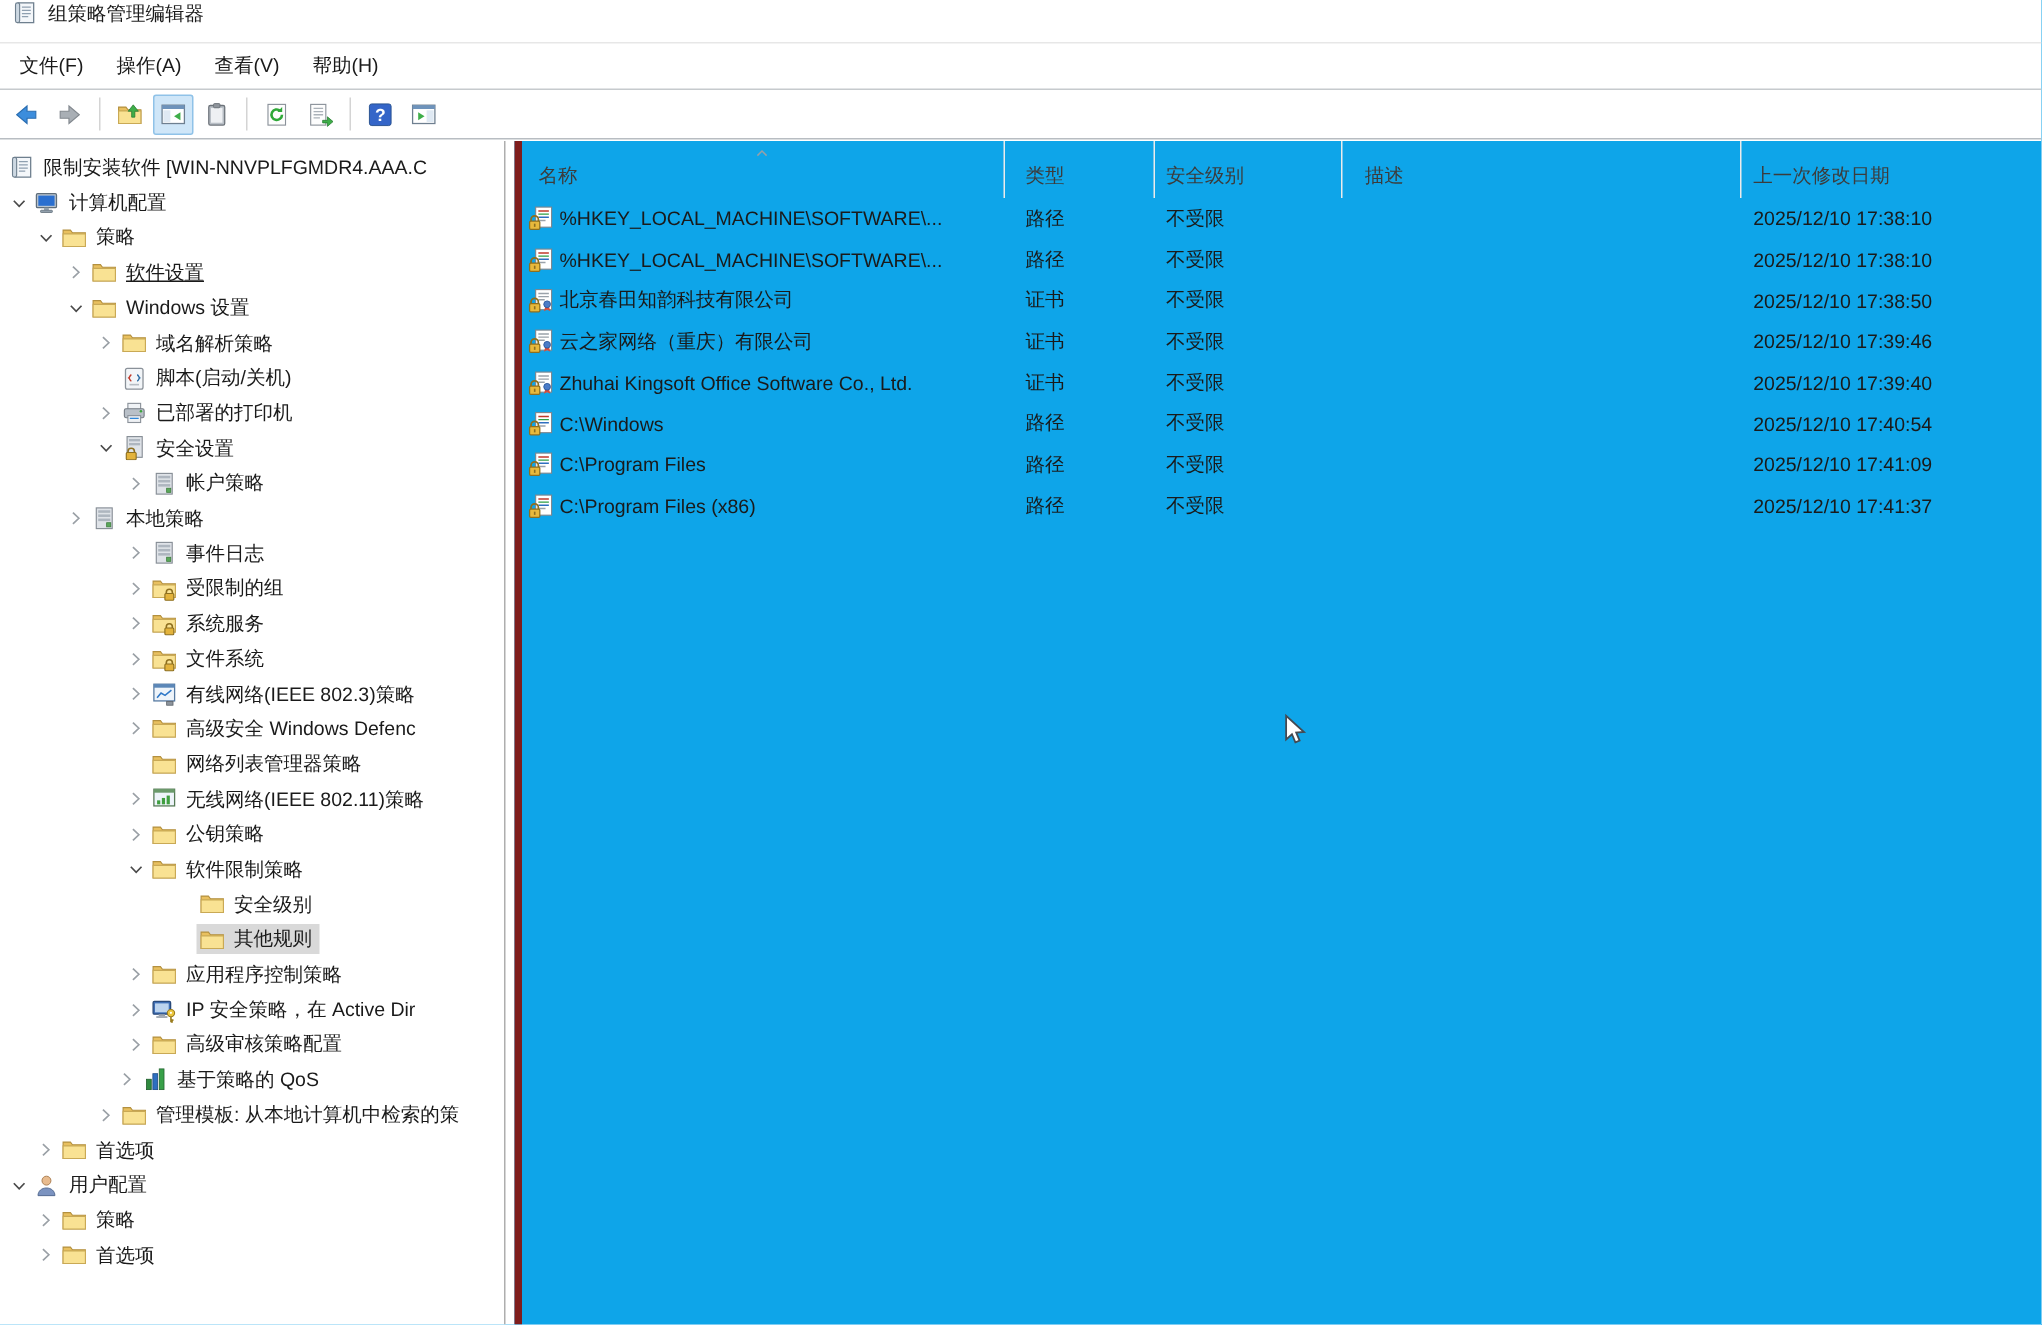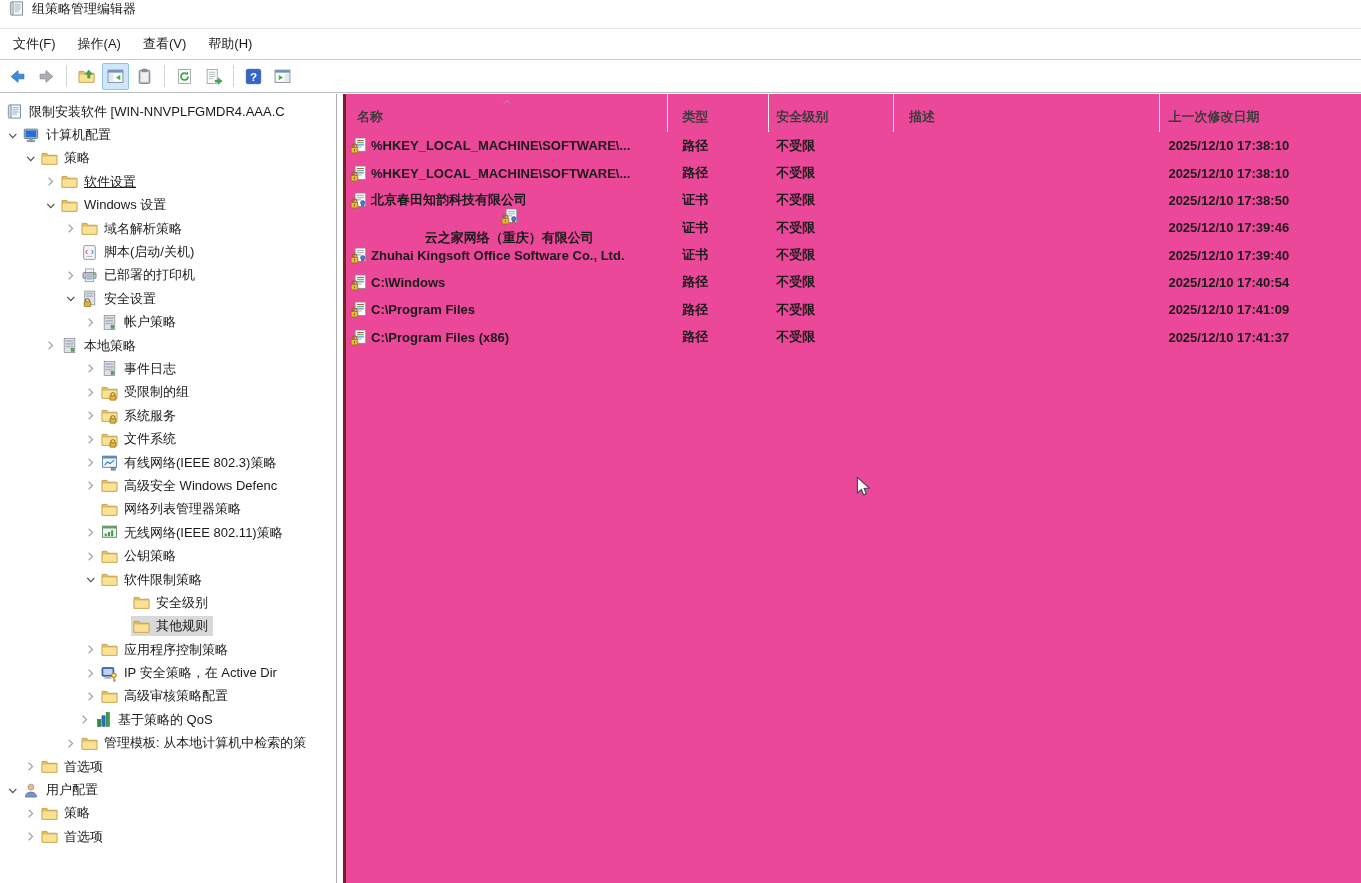--- a/index.html
+++ b/index.html
@@ -25,21 +25,21 @@
   .content{position:absolute;top:94px;left:0;right:0;bottom:0;background:#fff;}
   .tree-panel{position:absolute;left:0;top:0;bottom:0;width:337px;border-right:1px solid #aeaeae;
     overflow:hidden;padding-top:6px;box-sizing:border-box;background:#fff;}
   .tree-row{height:23.4px;display:flex;align-items:center;white-space:nowrap;cursor:default;}
   .tree-exp{width:17px;height:17px;flex:0 0 17px;display:flex;align-items:center;justify-content:center;}
   .tree-sel{display:flex;align-items:center;padding:1px 4px 1px 2px;}
   .tree-sel .ic{margin-right:5px;}
   .tree-sel.selected{background:var(--sel);}
   .tree-label{padding:0 1px;}
 
-  .list-panel{position:absolute;left:343px;top:0;right:0;bottom:0;border-left:3px solid #7f1d1d;background:#ec4899;font-weight:bold;}
+  .list-panel{position:absolute;left:343px;top:0;right:0;bottom:0;border-left:5px solid #7f1d1d;background:#0ea5e9;}
   .list-header{height:38px;display:flex;}
   .hcell{box-sizing:border-box;display:flex;align-items:flex-end;padding-bottom:6px;color:#3c3c3c;
     position:relative;border-right:1px solid #ebebeb;white-space:nowrap;overflow:hidden;}
   .sort{position:absolute;top:1px;left:50%;margin-left:-7px;width:14px;height:14px;}
   .lrow{height:27.35px;display:flex;align-items:center;}
   .lcell{box-sizing:border-box;white-space:nowrap;overflow:hidden;}
   .lcell-name{display:flex;align-items:center;gap:4px;padding-left:4px;}
   .lcell-type{padding-left:14px;}
   .lcell-security_level{padding-left:7px;}
   .lcell-description{padding-left:15px;}
@@ -726,21 +726,21 @@
               <use href="#i-cert-lock"></use>
             </svg>
             <span data-name="rule-name">北京春田知韵科技有限公司</span>
           </div>
           <div class="lcell lcell-type" data-name="cell-type" style="width: 101px;">证书</div>
           <div class="lcell lcell-security_level" data-name="cell-security_level" style="width: 125px;">不受限</div>
           <div class="lcell lcell-description" data-name="cell-description" style="width: 267px;"></div>
           <div class="lcell lcell-last_modified" data-name="cell-last_modified" style="width: 201px;">2025/12/10 17:38:50</div>
         </div>
         <div class="lrow" data-name="table-row">
-          <div class="lcell lcell-name" data-name="cell-name" style="width: 323px; flex-direction: column;">
+          <div class="lcell lcell-name" data-name="cell-name" style="width: 323px;">
             <svg class="ic" data-name="cert-lock-icon">
               <use href="#i-cert-lock"></use>
             </svg>
             <span data-name="rule-name">云之家网络（重庆）有限公司</span>
           </div>
           <div class="lcell lcell-type" data-name="cell-type" style="width: 101px;">证书</div>
           <div class="lcell lcell-security_level" data-name="cell-security_level" style="width: 125px;">不受限</div>
           <div class="lcell lcell-description" data-name="cell-description" style="width: 267px;"></div>
           <div class="lcell lcell-last_modified" data-name="cell-last_modified" style="width: 201px;">2025/12/10 17:39:46</div>
         </div>

